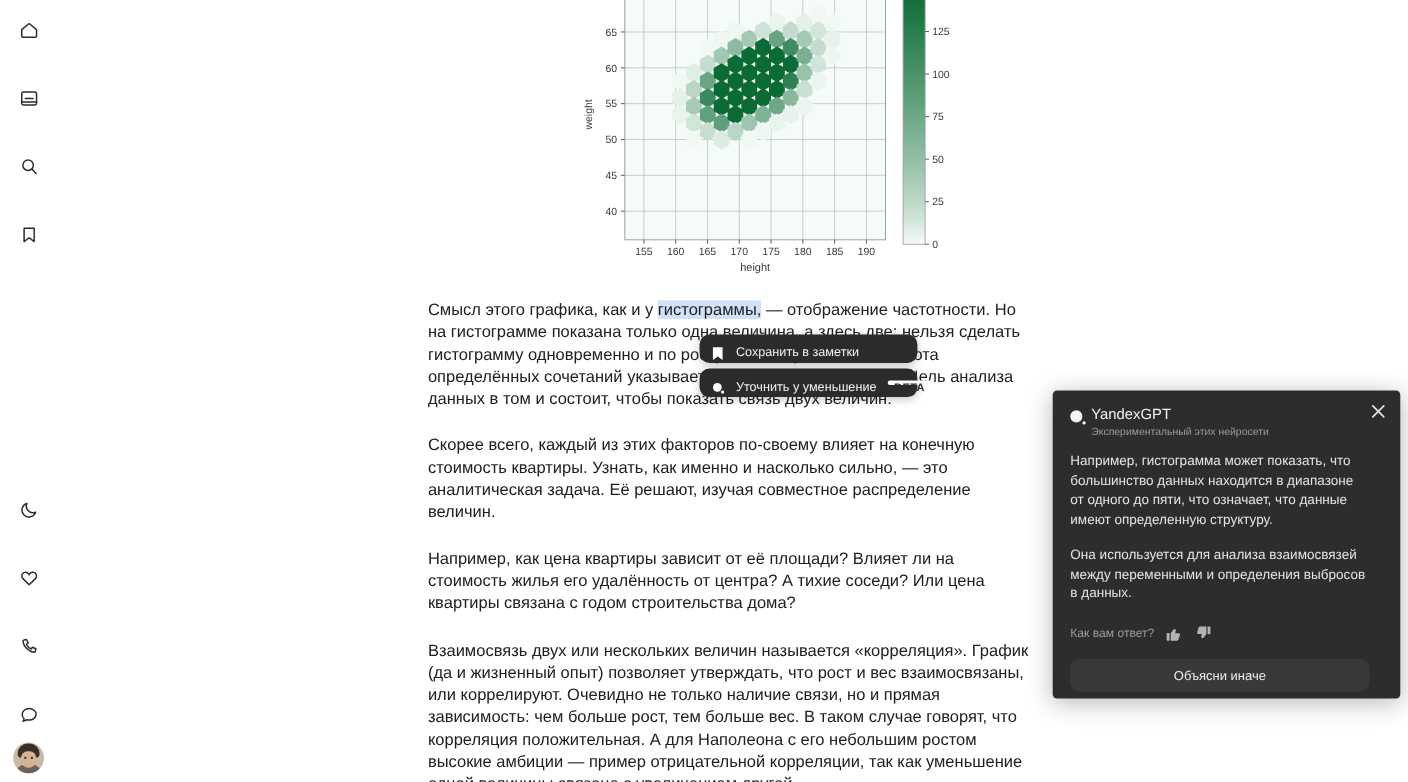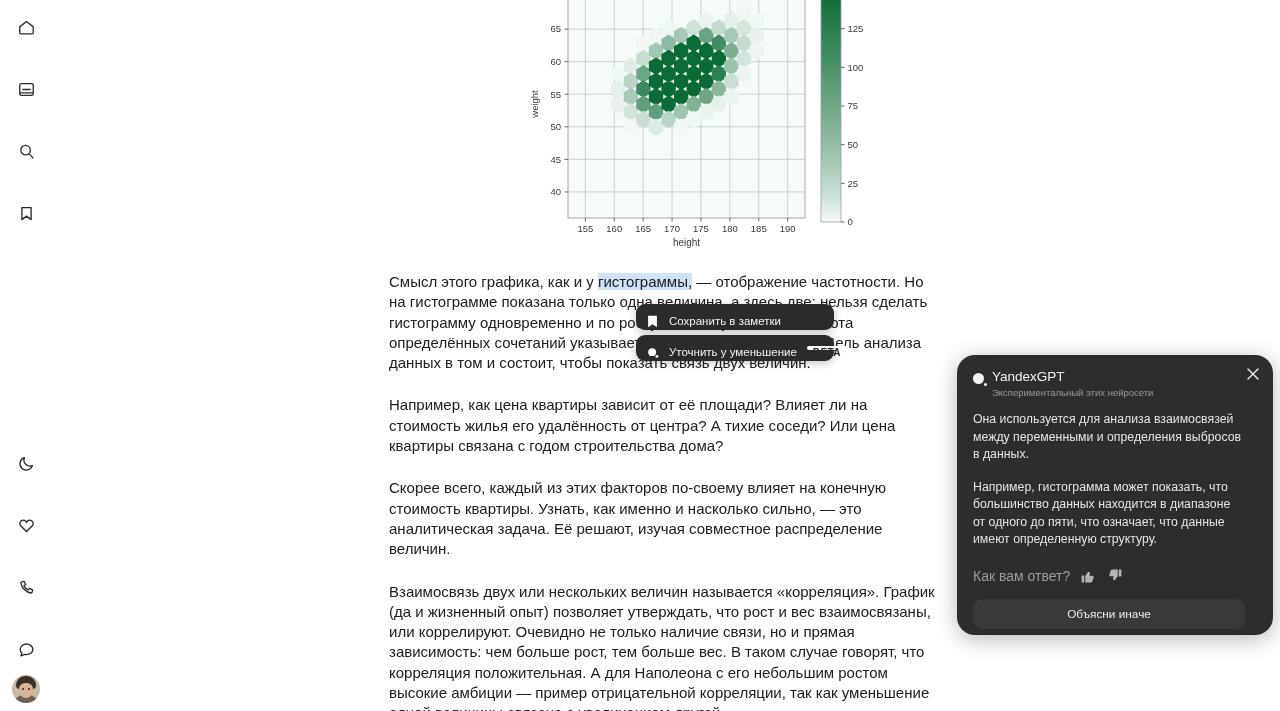--- a/index.html
+++ b/index.html
@@ -70,38 +70,38 @@
   .badge-beta {
     background:#fff; color:#2b2b2b; border-radius: 8px;
     font-size: 10px; font-weight: 700; letter-spacing:.4px;
     padding: 2px 6px 2px 6px; line-height: 1;
   }
   .ctx-ico { width: 13px; height: 13px; display:flex; align-items:center; justify-content:center; flex:0 0 13px; }
 
   
   #gpt {
     position:absolute; left: 957px; top: 355px; width: 316px; height: 280px;
-    background: #2d2d2d; border-radius: 18px; color:#e9e9e9;
+    background: #2d2d2d; border-radius: 4px; color:#e9e9e9;
     padding: 14px 28px 14px 16px; z-index: 50;
     box-shadow: 0 4px 22px rgba(0,0,0,.28);
     overflow:hidden;
   }
   #gpt-head { display:flex; align-items:flex-start; gap:8px; }
   #gpt-dot { width: 11px; height: 11px; border-radius:50%; background:#f5f5f5; position:relative; margin-top: 4px; flex:0 0 11px;}
   #gpt-dot:after { content:""; position:absolute; right:-3px; bottom:-2px; width:3.5px; height:3.5px; border-radius:50%; background:#f5f5f5; }
   #gpt-title { font-size: 13.5px; color:#f3f3f3; line-height: 16px; }
   #gpt-sub { font-size: 9.5px; color:#9a9a9a; line-height: 13px; margin-top: 1px; }
   #gpt-close {
     position:absolute; right: 12px; top: 11px; width: 16px; height: 16px;
     cursor:pointer;
   }
   #gpt-body { margin-top: 12px; }
   #gpt-body p { font-size: 12.3px; line-height: 17.5px; margin: 0 0 15px 0; color:#e4e4e4; }
   #gpt-fb { display:flex; align-items:center; gap: 9px; margin-top: 18px; }
-  #gpt-fb-label { font-size: 14px; color:#9b9b9b; }
+  #gpt-fb-label { font-size: 11px; color:#9b9b9b; }
   .fb-btn { width:18px; height:18px; cursor:pointer; display:flex; align-items:center; justify-content:center; }
   #gpt-action {
     margin-top: 14px; height: 30px; border-radius: 9px; background: #393939;
     display:flex; align-items:center; justify-content:center;
     font-size: 11.8px; color:#ededed; cursor:pointer;
   }
 </style>
 </head>
 <body>
 
@@ -329,22 +329,22 @@
             <line x1="388" y1="28.666666666666657" x2="391.5" y2="28.666666666666657" stroke="#5a5a5a" stroke-width="0.9"></line>
             <text x="394.5" y="32.066666666666656" font-size="9.5" fill="#3a3a3a" font-family="&quot;Liberation Sans&quot;, sans-serif">125</text>
             <line x1="388" y1="-10" x2="391.5" y2="-10" stroke="#5a5a5a" stroke-width="0.9"></line>
             <text x="394.5" y="-6.6" font-size="9.5" fill="#3a3a3a" font-family="&quot;Liberation Sans&quot;, sans-serif">150</text>
           </svg>
       </div>
     </div>
 
     <div id="paras">
         <p class="para"><span>Смысл этого графика, как и у </span><span class="sel" style="background: rgb(207, 226, 247);">гистограммы,</span><span> — отображение частотности. Но на гистограмме показана только одна величина, а здесь две: нельзя сделать гистограмму одновременно и по росту, и по весу. Высокая частота определённых сочетаний указывает на взаимосвязь величин. Цель анализа данных в том и состоит, чтобы показать связь двух величин.</span></p>
+        <p class="para"><span>Скорее всего, каждый из этих факторов по-своему влияет на конечную стоимость квартиры. Узнать, как именно и насколько сильно, — это аналитическая задача. Её решают, изучая совместное распределение величин.</span></p>
         <p class="para"><span>Например, как цена квартиры зависит от её площади? Влияет ли на стоимость жилья его удалённость от центра? А тихие соседи? Или цена квартиры связана с годом строительства дома?</span></p>
-        <p class="para"><span>Скорее всего, каждый из этих факторов по-своему влияет на конечную стоимость квартиры. Узнать, как именно и насколько сильно, — это аналитическая задача. Её решают, изучая совместное распределение величин.</span></p>
         <p class="para"><span>Взаимосвязь двух или нескольких величин называется «корреляция». График (да и жизненный опыт) позволяет утверждать, что рост и вес взаимосвязаны, или коррелируют. Очевидно не только наличие связи, но и прямая зависимость: чем больше рост, тем больше вес. В таком случае говорят, что корреляция положительная. А для Наполеона с его небольшим ростом высокие амбиции — пример отрицательной корреляции, так как уменьшение одной величины связано с увеличением другой.</span></p>
       </div>
   </div>
 
   <div id="ctxmenu">
     <div class="ctx-item">
       <span class="ctx-ico">
         <svg width="11" height="13" viewBox="0 0 12 14" fill="#ffffff">
           <path d="M1.2 0.6h9.6v12.8L6 9.9l-4.8 3.5z"></path>
         </svg>
@@ -372,22 +372,22 @@
       </div>
     </div>
     <div id="gpt-close">
       <svg width="16" height="16" viewBox="0 0 16 16" fill="none" stroke="#e6e6e6" stroke-width="1.5" stroke-linecap="round">
         <line x1="3" y1="3" x2="13" y2="13"></line>
           <line x1="13" y1="3" x2="3" y2="13"></line>
       </svg>
     </div>
 
     <div id="gpt-body">
+        <p>Например, гистограмма может показать, что большинство данных находится в диапазоне от одного до пяти, что означает, что данные имеют определенную структуру.</p>
         <p>Она используется для анализа взаимосвязей между переменными и определения выбросов в данных.</p>
-        <p>Например, гистограмма может показать, что большинство данных находится в диапазоне от одного до пяти, что означает, что данные имеют определенную структуру.</p>
       </div>
 
     <div id="gpt-fb">
       <span id="gpt-fb-label">Как вам ответ?</span>
       <span class="fb-btn">
         <svg width="16" height="16" viewBox="0 0 20 20" fill="#b3b3b3">
           <path d="M6.6 18h7.1c.8 0 1.5-.5 1.7-1.2l1.7-5.2c.3-1-.4-2-1.4-2h-3.9l.6-3c.2-1-.5-1.9-1.5-1.9-.5 0-1 .3-1.3.8L6.6 9.6z"></path>
           <rect x="2" y="9.4" width="3.3" height="8.6" rx=".7"></rect>
         </svg>
       </span>

